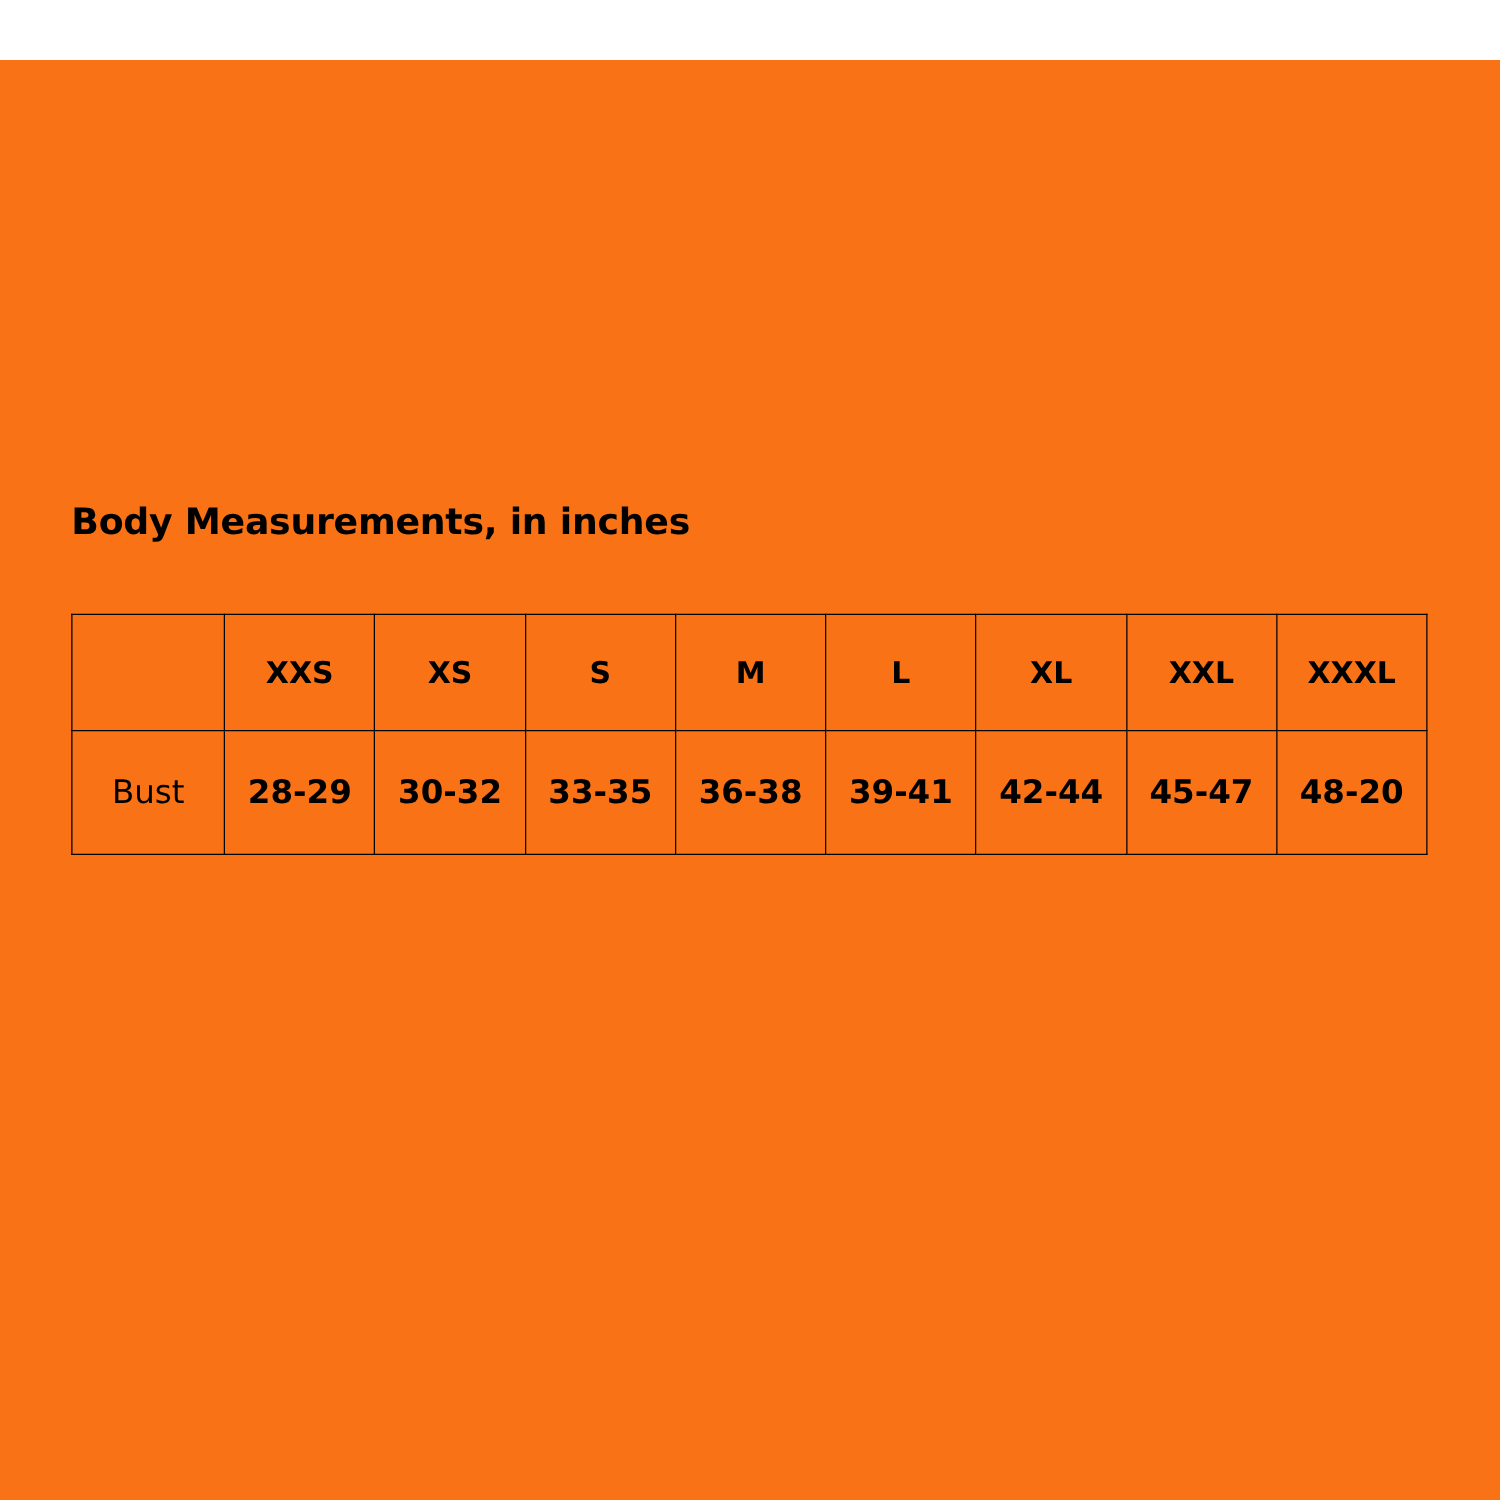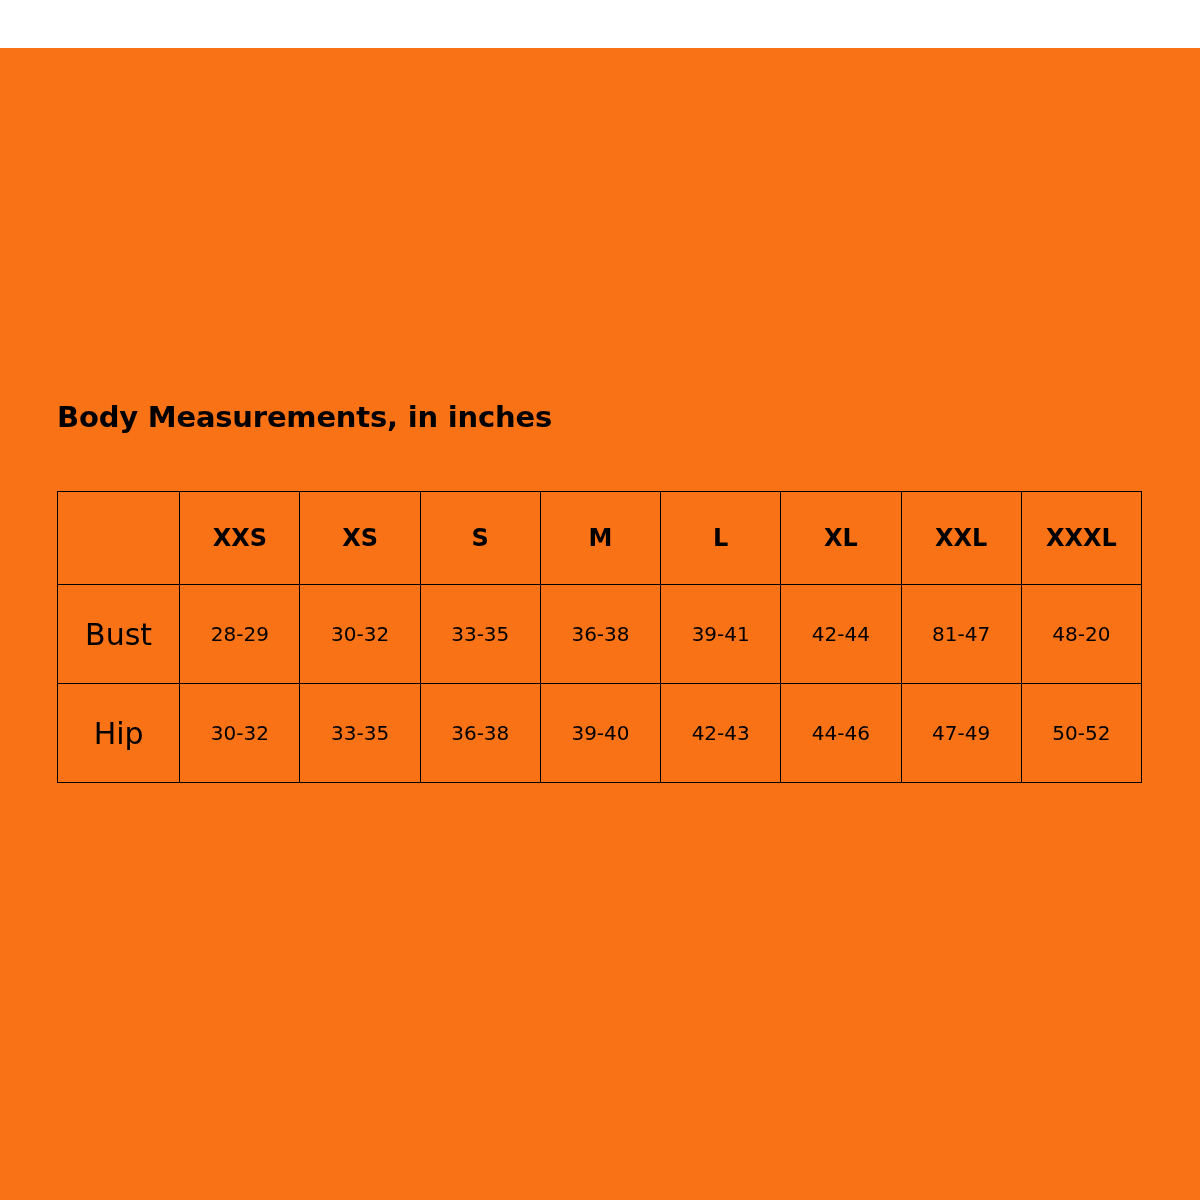--- a/index.html
+++ b/index.html
@@ -43,38 +43,38 @@
   table.size-table {
     border-collapse: collapse;
     width: 1085px;
     table-layout: fixed;
   }
   table.size-table td,
   table.size-table th {
     border: 1.5px solid #000000;
     text-align: center;
     vertical-align: middle;
-    font-size: 20px;
-    font-weight: normal;
+    font-size: 26px;
+    font-weight: bold;
     color: #000000;
     padding: 0;
     height: 99px;
     box-sizing: border-box;
   }
   table.size-table thead th {
     font-weight: bold;
     font-size: 24px;
     height: 93px;
   }
   table.size-table thead th.corner {
     border-right: 1.5px solid #000000;
   }
   table.size-table tbody th.row-label {
     font-weight: normal;
-    font-size: 30px;
+    font-size: 26px;
   }
   
   col.c0 { width: 122px; }
   col.cx { width: 120px; }
 </style>
 </head>
 <body>
 
 <div class="page">
 
@@ -108,31 +108,20 @@
       </thead>
       <tbody>
         <tr>
           <th class="row-label">Bust</th>
           <td>28-29</td>
           <td>30-32</td>
           <td>33-35</td>
           <td>36-38</td>
           <td>39-41</td>
           <td>42-44</td>
-          <td>81-47</td>
+          <td>45-47</td>
           <td>48-20</td>
-        </tr>
-        <tr>
-          <th class="row-label">Hip</th>
-          <td>30-32</td>
-          <td>33-35</td>
-          <td>36-38</td>
-          <td>39-40</td>
-          <td>42-43</td>
-          <td>44-46</td>
-          <td>47-49</td>
-          <td>50-52</td>
         </tr>
       </tbody>
     </table>
   </div>
 
 </div>
 
 </body></html>

